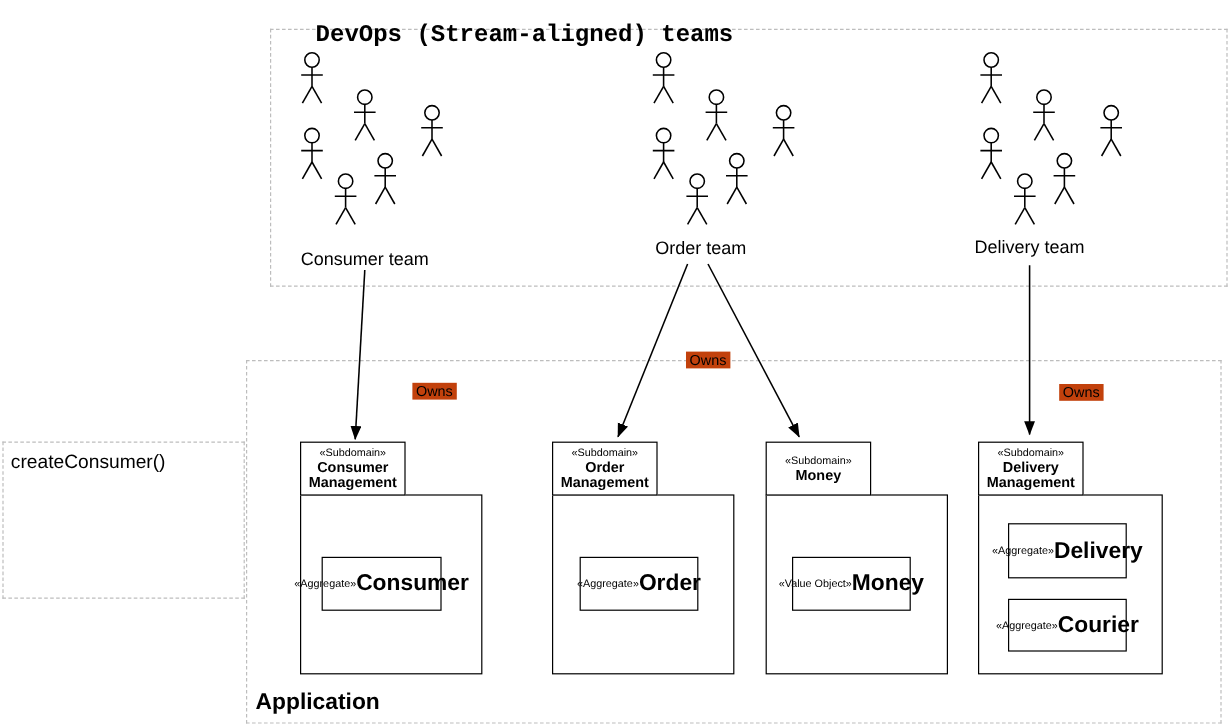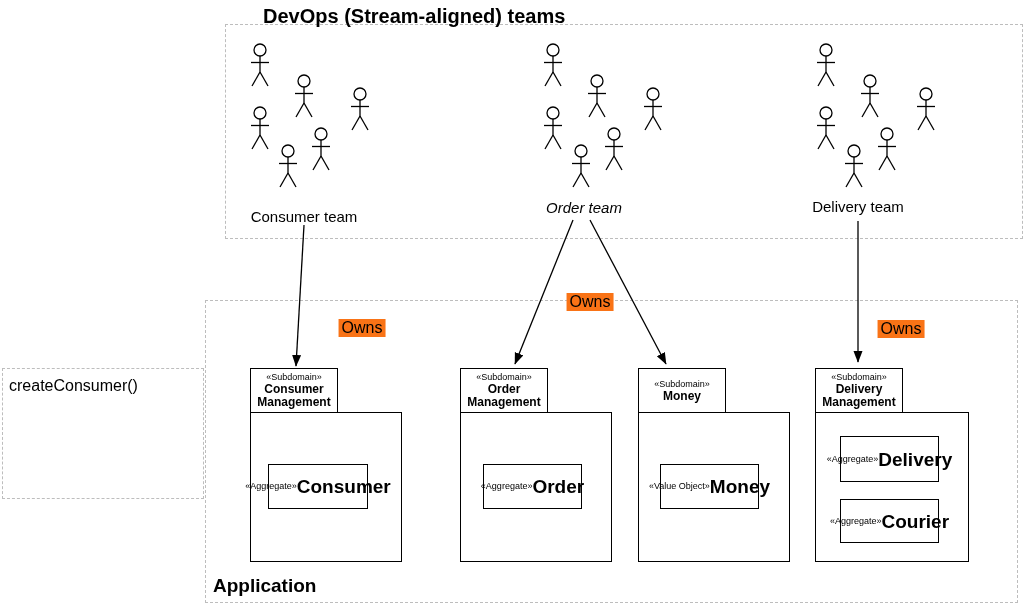--- a/index.html
+++ b/index.html
@@ -13,36 +13,37 @@
     overflow: hidden;
   }
   .dashed-box {
     position: absolute;
     border: 1px dashed #bdbdbd;
     background: transparent;
   }
   .diagram-title {
     position: absolute;
     left: 263px;
-    top: 5px;
+    top: 18px;
     font-size: 20px;
     font-weight: bold;
     white-space: nowrap;
+    font-family: Liberation Mono, monospace;
   }
   .team-label {
     position: absolute;
     transform: translateX(-50%);
     font-size: 15px;
     white-space: nowrap;
   }
   .owns-label {
     position: absolute;
     transform: translateX(-50%);
-    font-size: 16px;
-    background: #f97316;
+    font-size: 12px;
+    background: #c2410c;
     padding: 0 3px;
     white-space: nowrap;
   }
   .sysops {
     position: absolute;
     left: 2px;
     top: 368px;
     width: 202px;
     height: 131px;
     border: 1px dashed #bdbdbd;
@@ -163,21 +164,21 @@
   <svg class="team-figures" style="left:806px; top:36px;" width="140" height="160">
     <use href="#actor" x="9" y="7"></use>
     <use href="#actor" x="53" y="38"></use>
     <use href="#actor" x="109" y="51"></use>
     <use href="#actor" x="9" y="70"></use>
     <use href="#actor" x="70" y="91"></use>
     <use href="#actor" x="37" y="108"></use>
   </svg>
 
   <div class="team-label" style="left:304px; top:208px;">Consumer team</div>
-  <div class="team-label" style="left:584px; top:199px;font-style:italic;">Order team</div>
+  <div class="team-label" style="left:584px; top:199px;">Order team</div>
   <div class="team-label" style="left:858px; top:198px;">Delivery team</div>
 
   <div class="dashed-box" style="left:205px; top:300px; width:813px; height:303px;"></div>
   <div class="app-label">Application</div>
 
   <div class="sysops">
     <div class="sysops-item">createConsumer()</div>
   </div>
 
   <div class="owns-label" style="left:362px; top:319px;">Owns</div>

